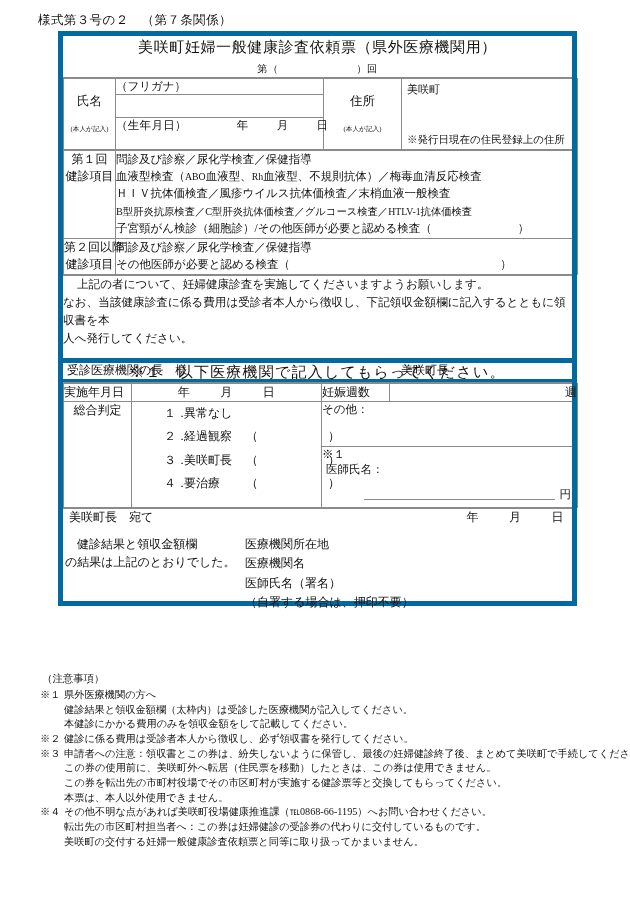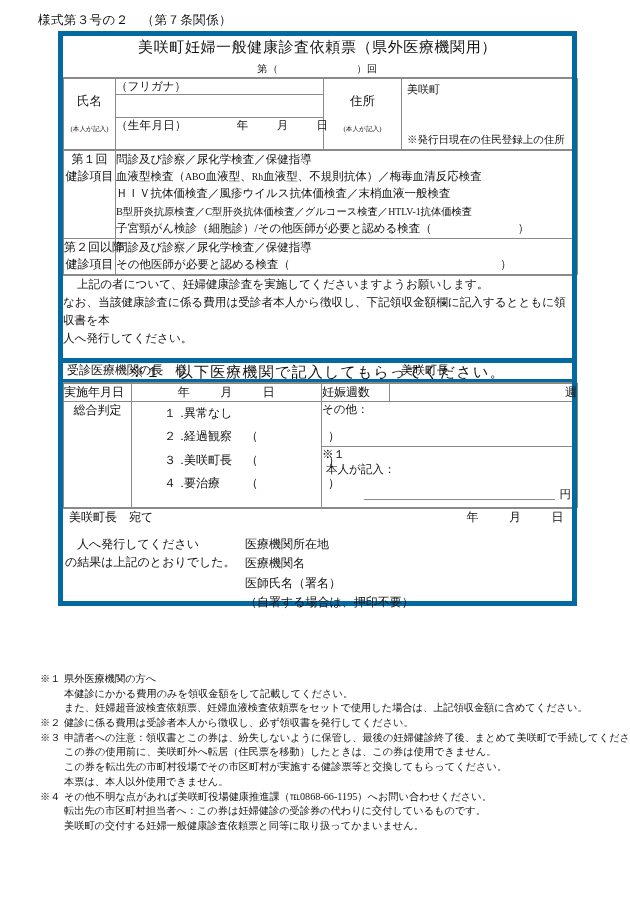--- a/index.html
+++ b/index.html
@@ -534,21 +534,21 @@
                 </td>
                 <td colspan="2" style="padding:0;border:1px solid #8a8a8a">
                   <table class="res-table" style="border:none">
                     <tbody>
                       <tr>
                         <td class="other-cell" style="border-top:none;border-left:none;border-right:none">その他：</td>
                       </tr>
                       <tr>
                         <td class="amount-cell" style="border:none">
                           <div>※１</div>
-                          <div style="padding-left:4px">本人が記入：</div>
+                          <div style="padding-left:4px">医師氏名：</div>
                           <div class="amount-line-row">
                             <span class="amount-rule"></span>
                             <span class="amount-yen">円</span>
                           </div>
                         </td>
                       </tr>
                     </tbody>
                   </table>
                 </td>
               </tr>
@@ -560,44 +560,45 @@
       <tr>
         <td class="sign-cell">
           <div class="sign-row1">
             <span class="sign-addr-to">美咲町長　宛て</span>
             <span class="sign-date">
               <span>年</span><span class="d1"></span><span>月</span><span class="d2"></span><span>日</span>
             </span>
           </div>
           <div class="sign-row2">
             <div class="sign-statement">
-              <span class="l1">人へ発行してください</span>
+              <span class="l1">健診結果と領収金額欄</span>
               <span>の結果は上記のとおりでした。</span>
             </div>
             <div class="sign-fields">
               <div>医療機関所在地</div>
               <div>医療機関名</div>
               <div>医師氏名（署名）</div>
               <div>（自署する場合は、押印不要）</div>
             </div>
           </div>
         </td>
       </tr>
 
     </tbody>
   </table>
 
   <div class="notes">
+    <div class="notes-title">（注意事項）</div>
 
     <div class="note-item">
       <div class="note-mark">※１</div>
       <div class="note-lines">
         <div>県外医療機関の方へ</div>
+        <div>健診結果と領収金額欄（太枠内）は受診した医療機関が記入してください。</div>
         <div>本健診にかかる費用のみを領収金額をして記載してください。</div>
-        <div>また、妊婦超音波検査依頼票、妊婦血液検査依頼票をセットで使用した場合は、上記領収金額に含めてください。</div>
       </div>
     </div>
 
     <div class="note-item">
       <div class="note-mark">※２</div>
       <div class="note-lines">
         <div>健診に係る費用は受診者本人から徴収し、必ず領収書を発行してください。</div>
       </div>
     </div>
 

